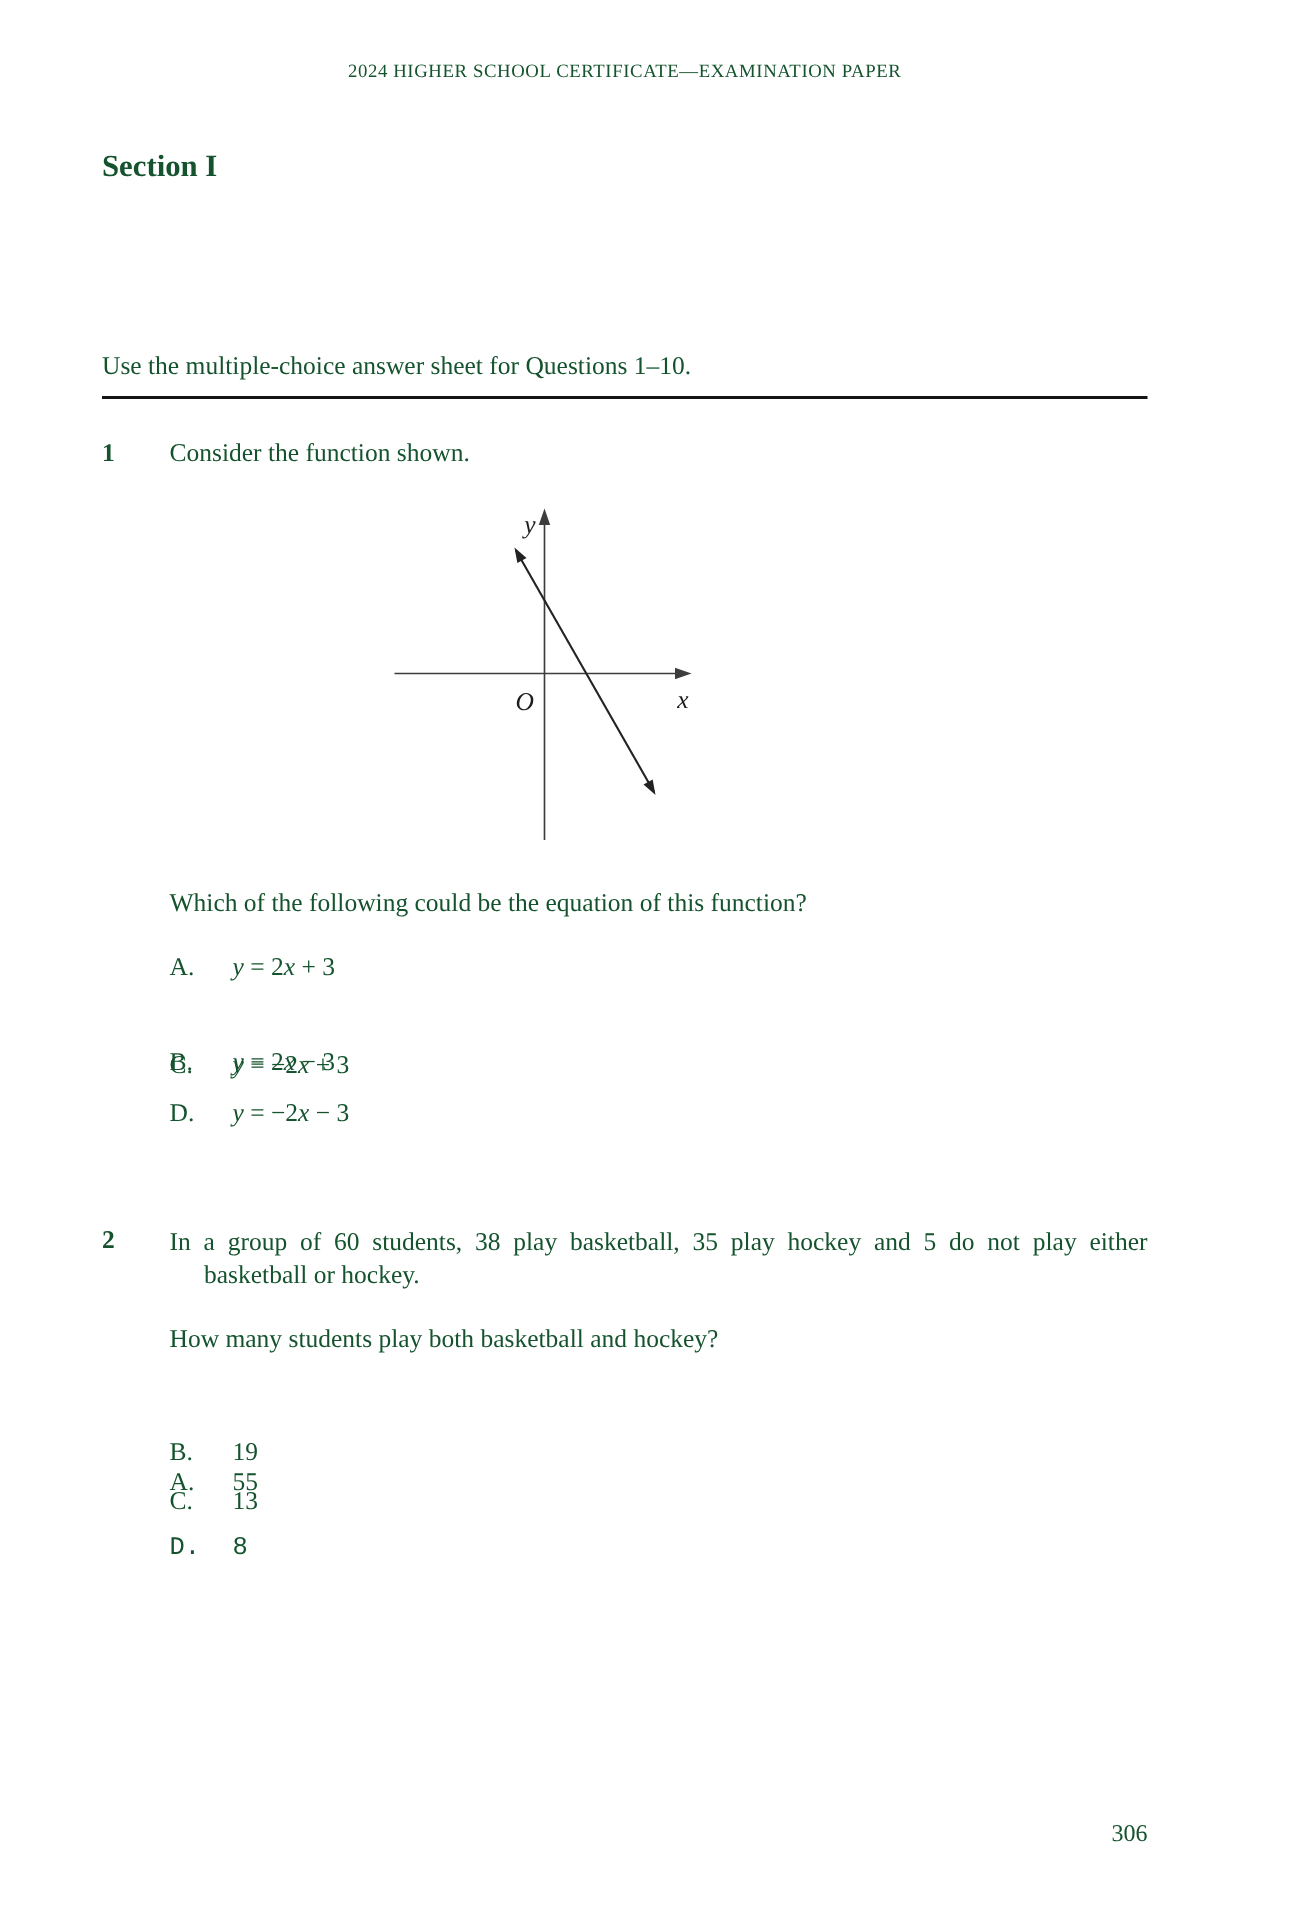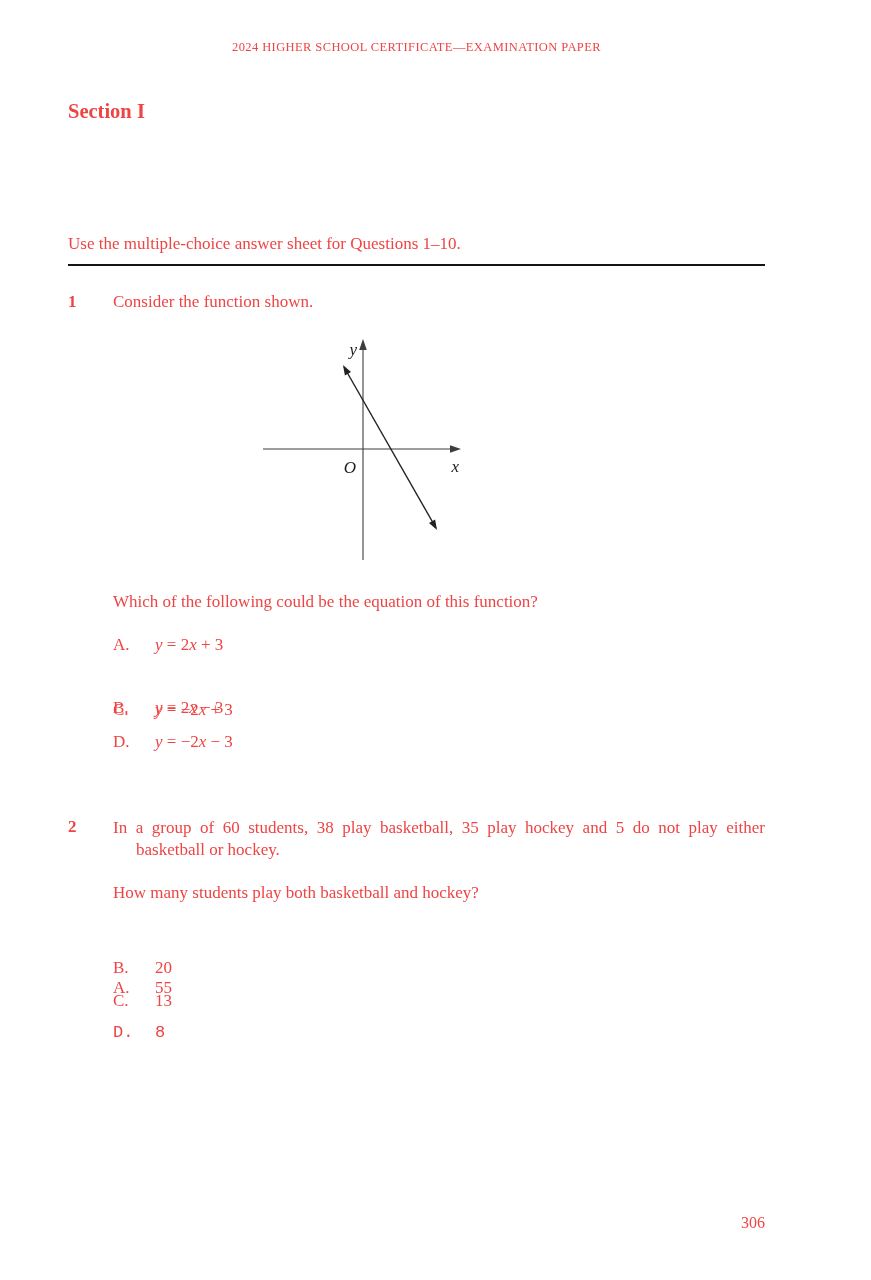--- a/index.html
+++ b/index.html
@@ -1,21 +1,21 @@
 <!DOCTYPE html>
 <html><head>
 <meta charset="utf-8">
 <style>
   html,body{margin:0;padding:0;background:#ffffff;}
   .page{
     position:relative;
     width:871px;height:1280px;
     background:#ffffff;
     font-family:"Liberation Serif","DejaVu Serif",serif;
-    color:#ef4444;
+    color:#14532d;
     overflow:hidden;
   }
   .abs{position:absolute;}
   .header{
     top:40px;left:68px;width:697px;
     text-align:center;
     font-size:12.5px;letter-spacing:0.4px;
     white-space:nowrap;
   }
   .section-title{
@@ -119,21 +119,21 @@
 
   <div class="abs qnum" id="q2-num">2</div>
   <div class="abs q2-line" id="q2-line1">In a group of 60 students, 38 play basketball, 35 play hockey and 5 do not play either</div>
   <div class="abs q2-line" id="q2-line2">basketball or hockey.</div>
   <div class="abs prompt" id="q2-prompt">How many students play both basketball and hockey?</div>
 
   <div class="abs opt" id="q2-opt-a">
     <span class="letter">A.</span><span>55</span>
   </div>
   <div class="abs opt" id="q2-opt-b">
-    <span class="letter">B.</span><span>20</span>
+    <span class="letter">B.</span><span>19</span>
   </div>
   <div class="abs opt" id="q2-opt-c">
     <span class="letter">C.</span><span>13</span>
   </div>
   <div class="abs opt" id="q2-opt-d">
     <span class="letter">D.</span><span>8</span>
   </div>
 
   <div class="abs pagenum">306</div>
 

